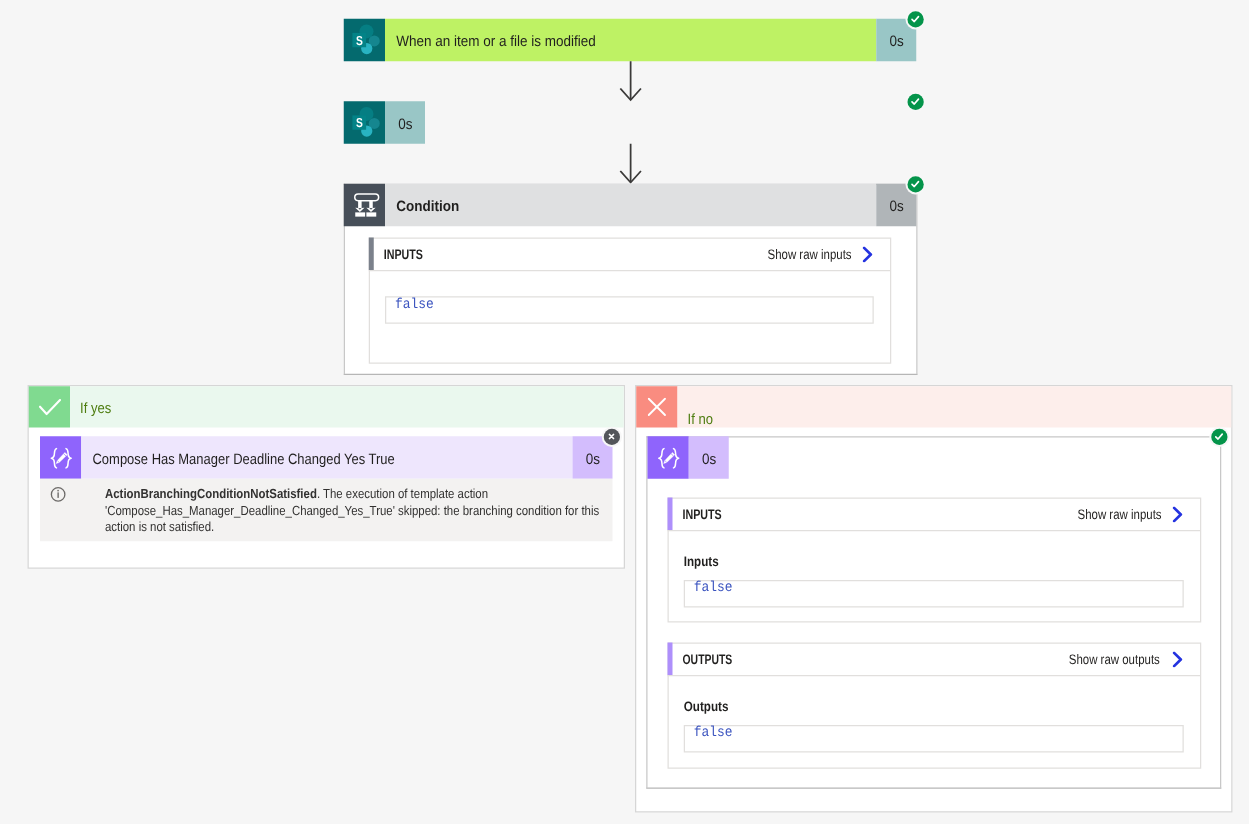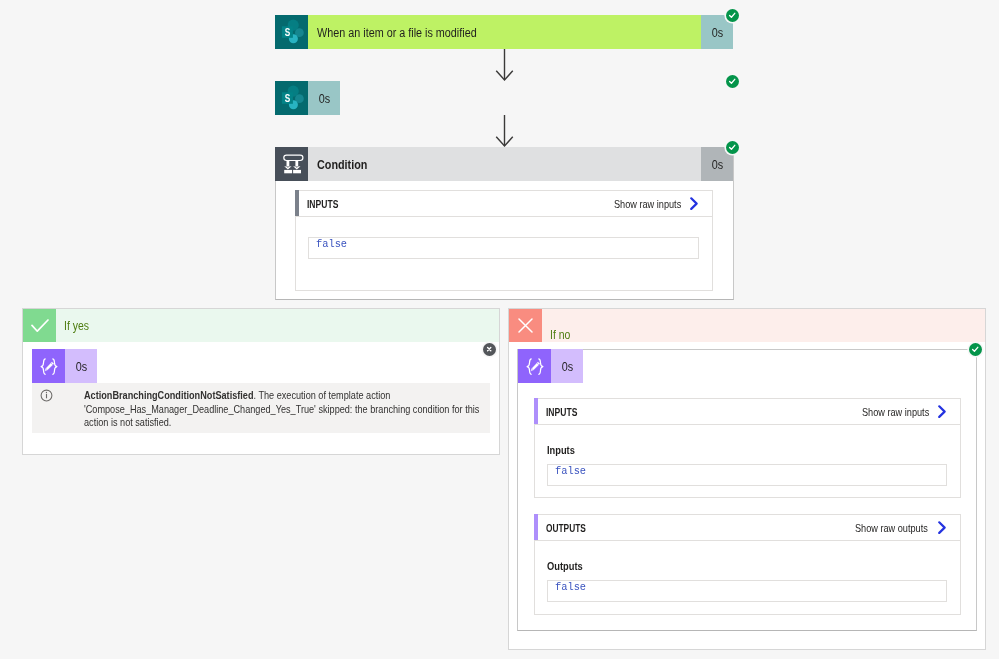--- a/index.html
+++ b/index.html
@@ -196,20 +196,23 @@
   </div>
 </div>
 
 <div class="card compose-card" style="left:32px;top:349px;width:458px;">
   <div class="card-head">
     <div class="card-icon">
       <svg width="22" height="22" viewBox="0 0 22 22" style="margin-top:1px;">
           <use href="#sym-compose"></use>
         </svg>
     </div>
+    <div class="card-title">
+        <span class="t" style="transform:scaleX(.865)">Compose Has Manager Deadline Changed Yes True</span>
+      </div>
     <div class="card-dur">
         <span class="t tc" style="transform:scaleX(.9)">0s</span>
       </div>
     <div class="badge skip" style="right:-6px;top:-6px;">
       <svg width="6.4" height="6.4" viewBox="0 0 12 12">
           <path d="M3.0 3.0 L9.0 9.0 M9.0 3.0 L3.0 9.0" stroke="#fff" stroke-width="2.6" fill="none" stroke-linecap="round"></path>
         </svg>
     </div>
   </div>
 </div>

